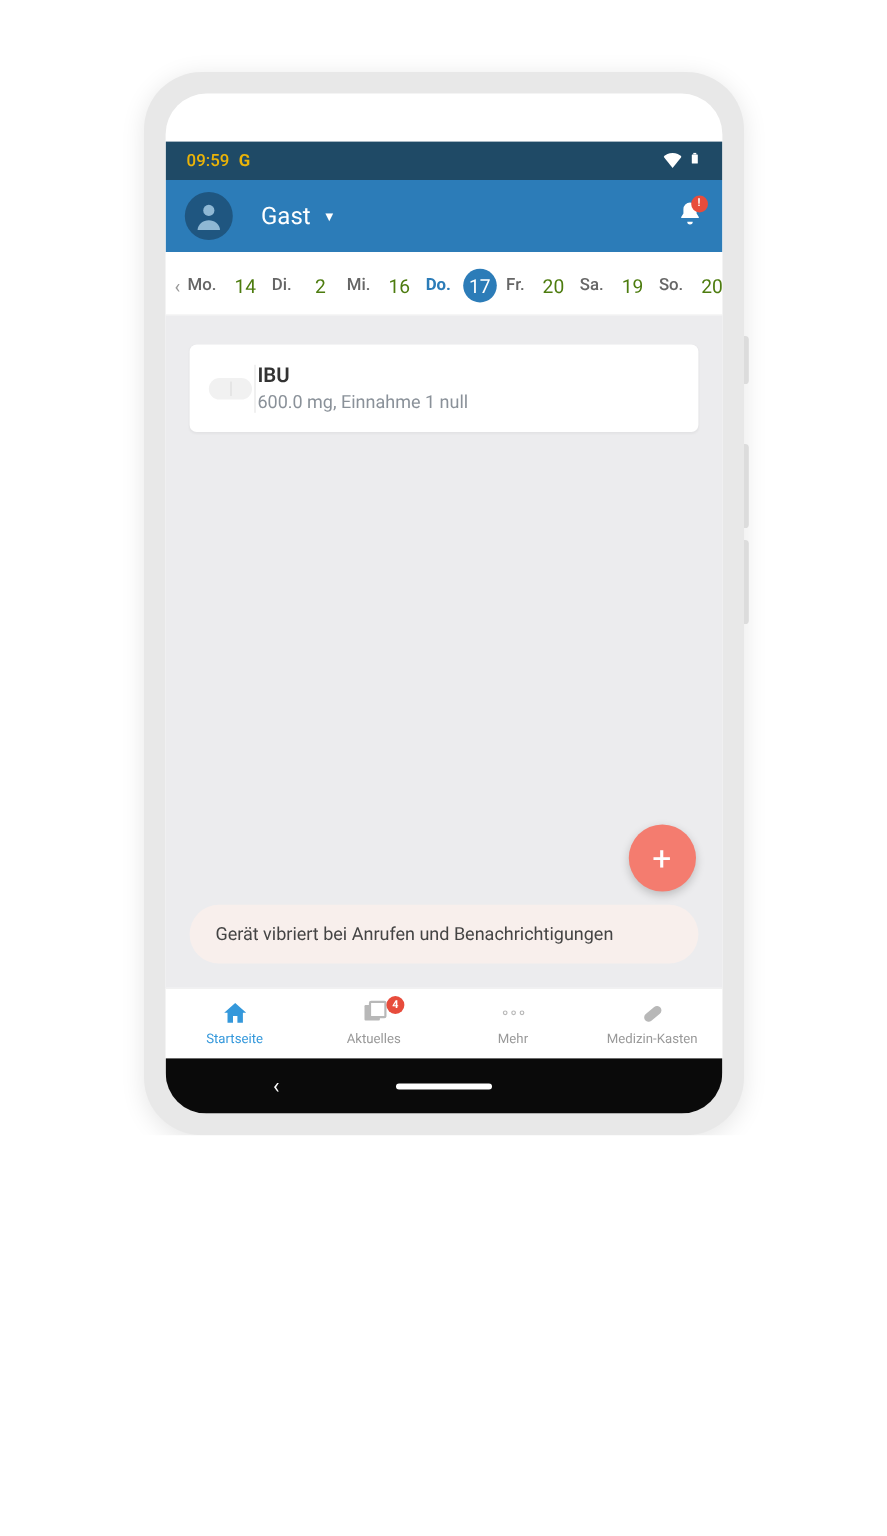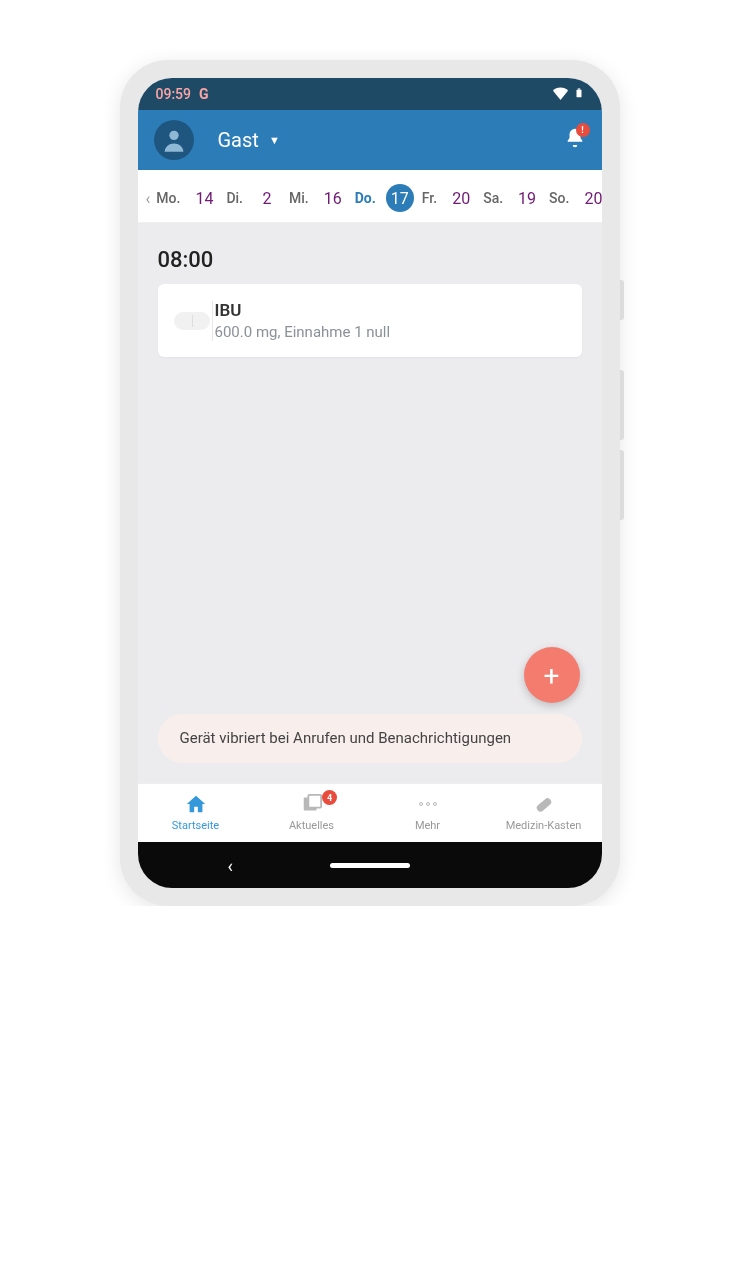--- a/index.html
+++ b/index.html
@@ -20,28 +20,29 @@
     position: relative;
   }
   .phone-inner {
     background: #fff;
     border-radius: 34px;
     overflow: hidden;
     position: relative;
   }
   .status-bar {
     background: #1f4a66;
-    color: #fca5a5;
+    color: #eab308;
     height: 32px;
     display: flex;
     align-items: center;
     justify-content: space-between;
     padding: 0 18px;
     font-size: 14px;
     font-weight: 500;
+    margin-top: 40px;
   }
   .status-left { display: flex; align-items: center; gap: 8px; }
   .status-right { display: flex; align-items: center; gap: 6px; }
   .app-header {
     background: #2c7cb8;
     color: #fff;
     height: 60px;
     display: flex;
     align-items: center;
     padding: 0 16px;
@@ -96,21 +97,21 @@
     display: flex;
     flex-direction: row;
     align-items: center;
     gap: 10px;
     cursor: pointer;
     padding: 0 4px;
   }
   .day-label { font-size: 14px; color: #666; font-weight: 500; }
   .day-num {
     font-size: 16px;
-    color: #701a75;
+    color: #4d7c0f;
     width: 28px; height: 28px;
     display: flex;
     align-items: center;
     justify-content: center;
   }
   .day-col.selected .day-label { color: #2c7cb8; font-weight: 700; }
   .day-col.selected .day-num {
     background: #2c7cb8;
     color: #fff;
     border-radius: 50%;
@@ -358,21 +359,20 @@
           </div>
           <div class="day-col">
             <div class="day-label">So.</div>
             <div class="day-num">20</div>
           </div>
         </div>
       <div class="week-nav">›</div>
     </div>
 
     <div class="content-area">
-      <div class="time-label">08:00</div>
       <div class="med-card">
         <div class="pill-icon"></div>
         <div class="med-divider"></div>
         <div class="med-info">
           <div class="med-name">IBU</div>
           <div class="med-detail">600.0 mg, Einnahme 1 null</div>
         </div>
       </div>
 
       <div class="fab">

